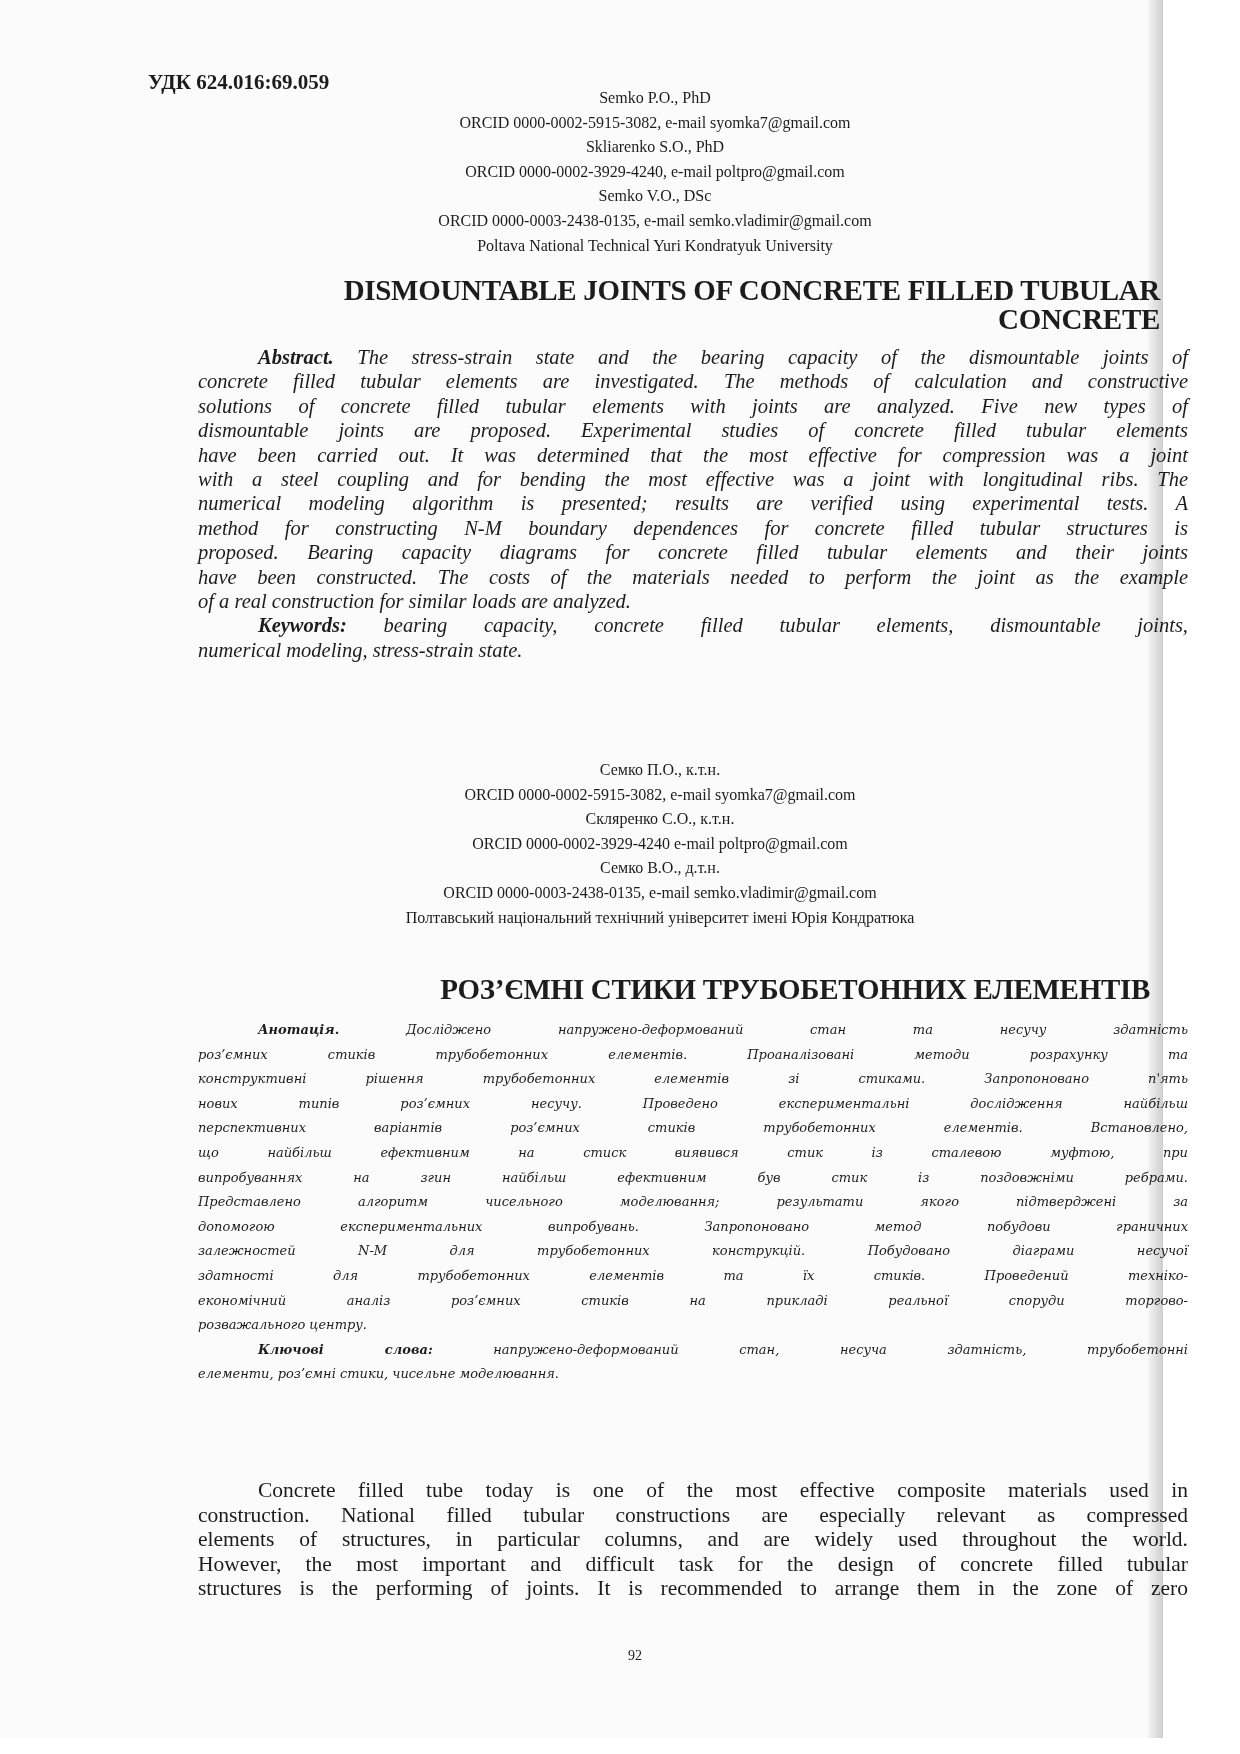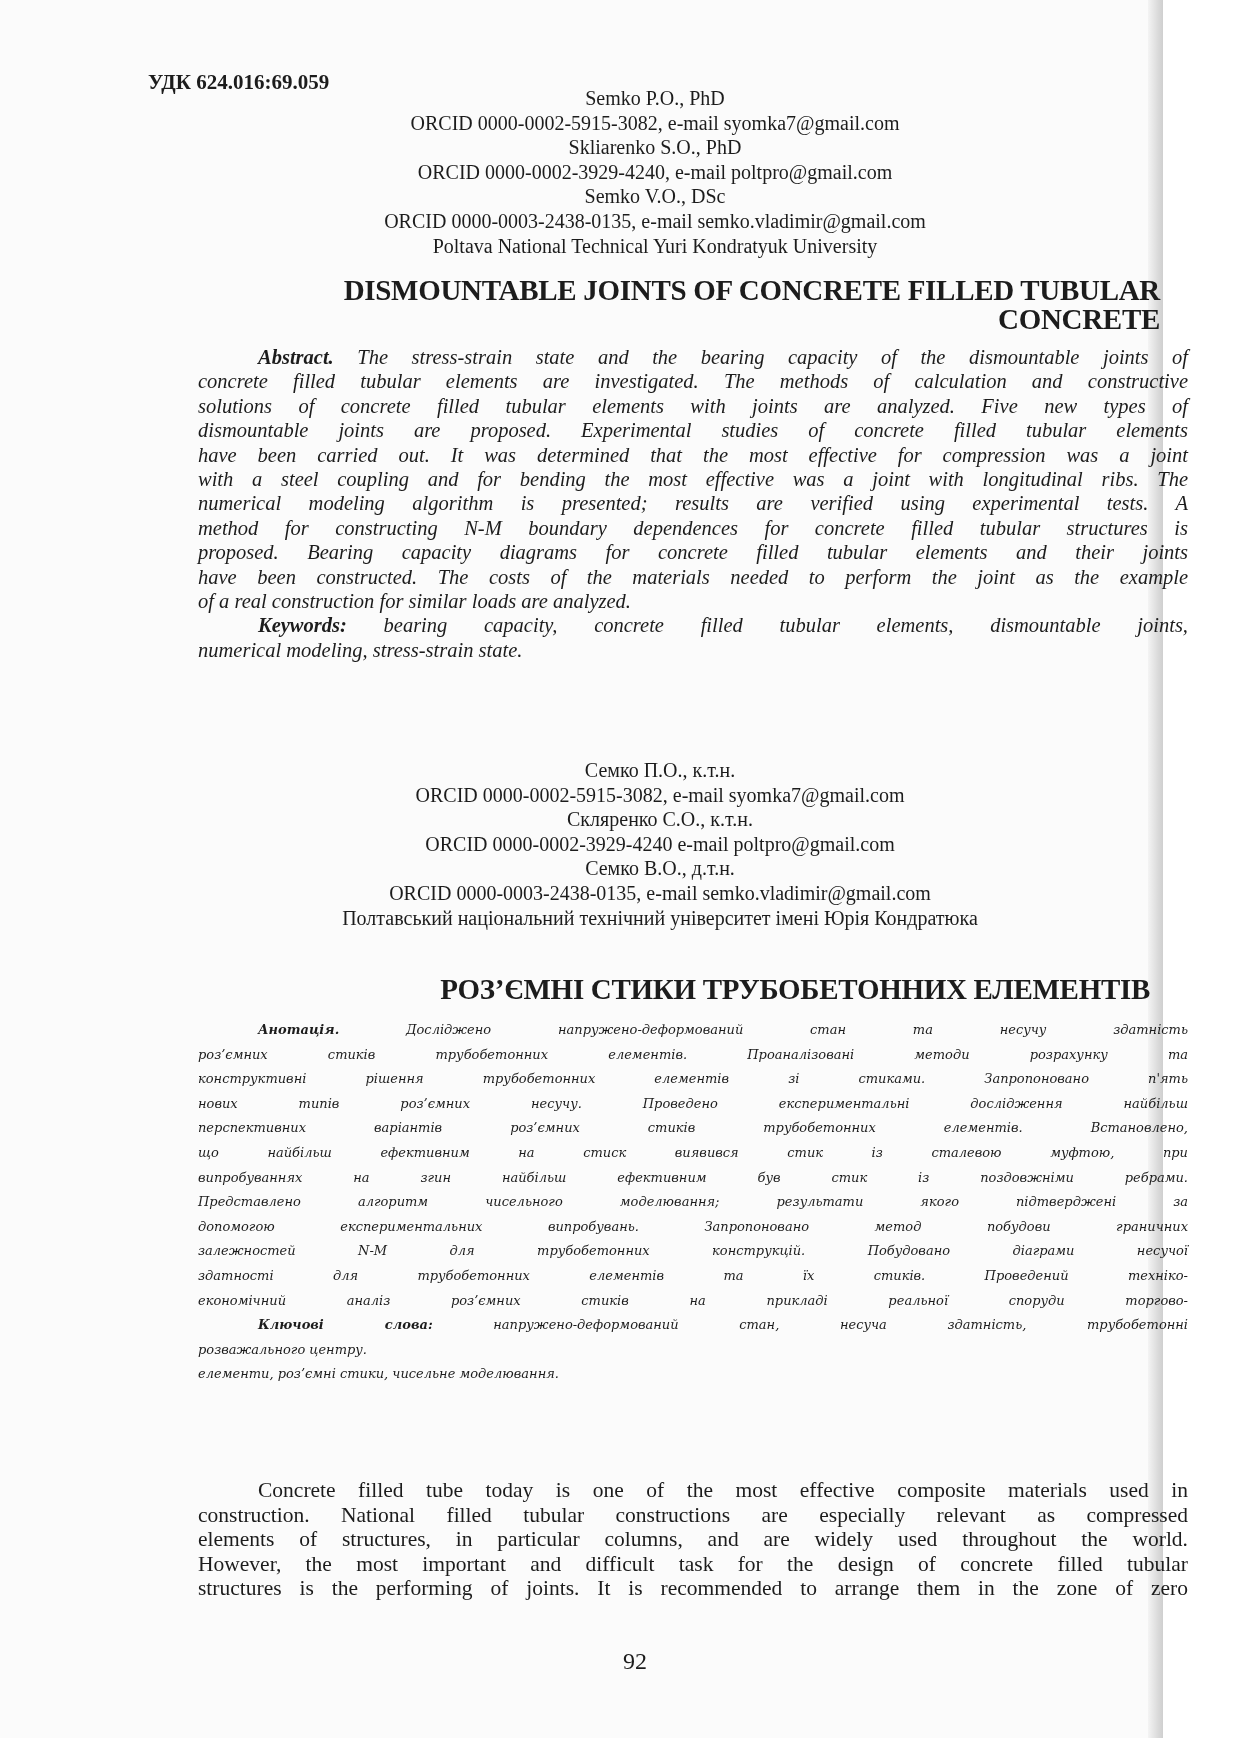--- a/index.html
+++ b/index.html
@@ -3,29 +3,29 @@
 <meta charset="utf-8">
 <style>
   html, body { margin:0; padding:0; }
   body { width:1240px; height:1754px; background:#ffffff; position:relative; overflow:hidden; }
   .page { position:absolute; left:0; top:0; width:1163px; height:1738px; background:#fbfbfb; }
   .edge { position:absolute; left:1148px; top:0; width:15px; height:1738px;
           background:linear-gradient(to right,#f4f4f4,#d9d9d9 70%,#cfcfcf); }
   .ink { color:#1c1c1c; font-family:"Liberation Serif","DejaVu Serif",serif; }
   .abs { position:absolute; white-space:nowrap; }
   .udk { left:148px; top:70px; font-size:21px; font-weight:bold; }
-  .center { position:absolute; left:150px; width:990px; text-align:center; white-space:nowrap; font-size:20px; line-height:24.6px; }
+  .center { position:absolute; left:150px; width:990px; text-align:center; white-space:nowrap; font-size:16px; line-height:24.6px; }
   .title { position:absolute; left:150px; width:990px; text-align:right; font-size:29px; font-weight:bold; line-height:29px; letter-spacing:-0.3px; }
   .para { position:absolute; left:150px; width:990px; font-size:20.5px; line-height:24.4px; text-align:justify;margin-left:48px; }
   .para .line { display:block; text-align:justify; text-align-last:justify; white-space:nowrap; height:24.4px; }
   .para .line.last { text-align-last:left; }
   .it { font-style:italic; }
   .b { font-weight:bold; }
   .ind { padding-left:60px; }
-  .pagenum { position:absolute; left:560px; width:150px; text-align:center; top:1648px; font-size:24px; }
+  .pagenum { position:absolute; left:560px; width:150px; text-align:center; top:1648px; font-size:14px; }
   .ua-para { font-family:"DejaVu Serif","Liberation Serif",serif; font-size:13px; line-height:24.6px; }
   .ua-para .line { height:24.6px; }
   .body-para { font-size:21.5px; line-height:24.6px; }
   .body-para .line { height:24.6px; }
 </style>
 </head>
 <body>
 
 <div class="page"></div>
 <div class="edge"></div>
@@ -83,22 +83,22 @@
     <span class="line">конструктивні рішення трубобетонних елементів зі стиками. Запропоновано п'ять</span>
     <span class="line">нових типів роз’ємних несучу. Проведено експериментальні дослідження найбільш</span>
     <span class="line">перспективних варіантів роз’ємних стиків трубобетонних елементів. Встановлено,</span>
     <span class="line">що найбільш ефективним на стиск виявився стик із сталевою муфтою, при</span>
     <span class="line">випробуваннях на згин найбільш ефективним був стик із поздовжніми ребрами.</span>
     <span class="line">Представлено алгоритм чисельного моделювання; результати якого підтверджені за</span>
     <span class="line">допомогою експериментальних випробувань. Запропоновано метод побудови граничних</span>
     <span class="line">залежностей N-M для трубобетонних конструкцій. Побудовано діаграми несучої</span>
     <span class="line">здатності для трубобетонних елементів та їх стиків. Проведений техніко-</span>
     <span class="line">економічний аналіз роз’ємних стиків на прикладі реальної споруди торгово-</span>
+    <span class="line last">розважального центру.</span>
     <span class="line ind"><span class="b">Ключові слова:</span><span> напружено-деформований стан, несуча здатність, трубобетонні</span></span>
-    <span class="line last">розважального центру.</span>
     <span class="line last">елементи, роз’ємні стики, чисельне моделювання.</span>
   </div>
 
   <div class="para body-para" style="top:1478px">
     <span class="line ind">Concrete filled tube today is one of the most effective composite materials used in</span>
     <span class="line">construction. National filled tubular constructions are especially relevant as compressed</span>
     <span class="line">elements of structures, in particular columns, and are widely used throughout the world.</span>
     <span class="line">However, the most important and difficult task for the design of concrete filled tubular</span>
     <span class="line">structures is the performing of joints. It is recommended to arrange them in the zone of zero</span>
   </div>

